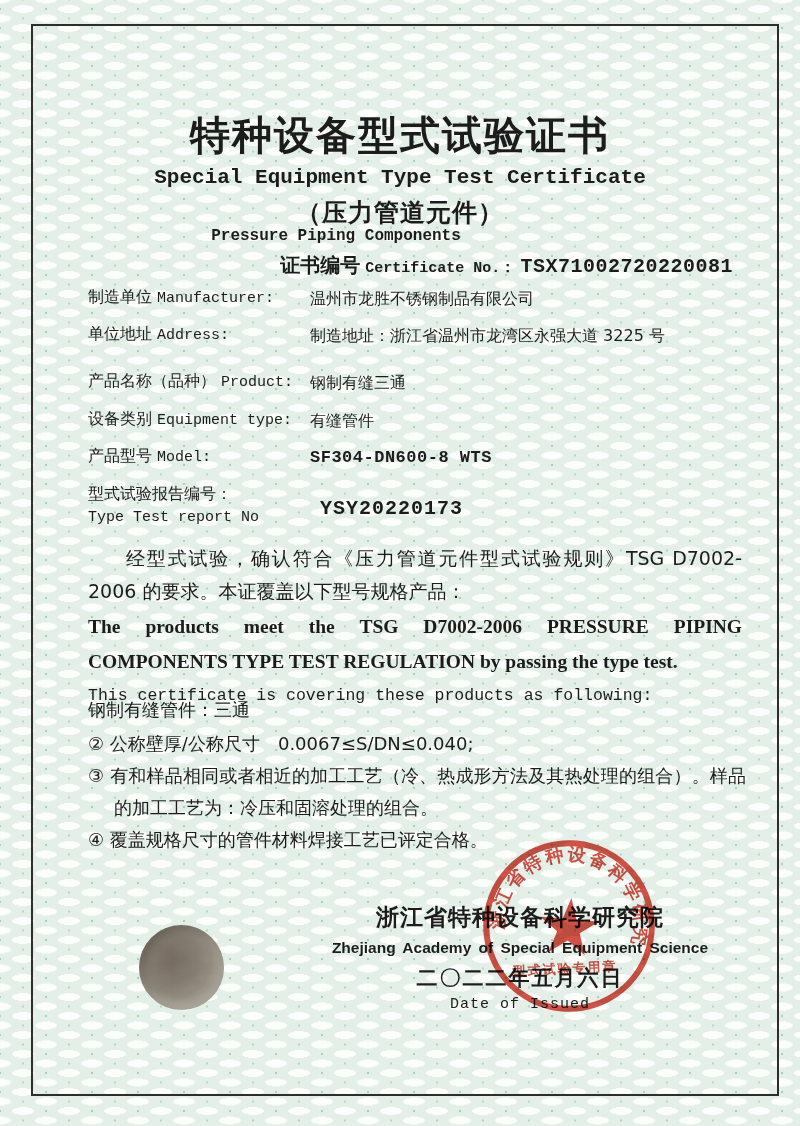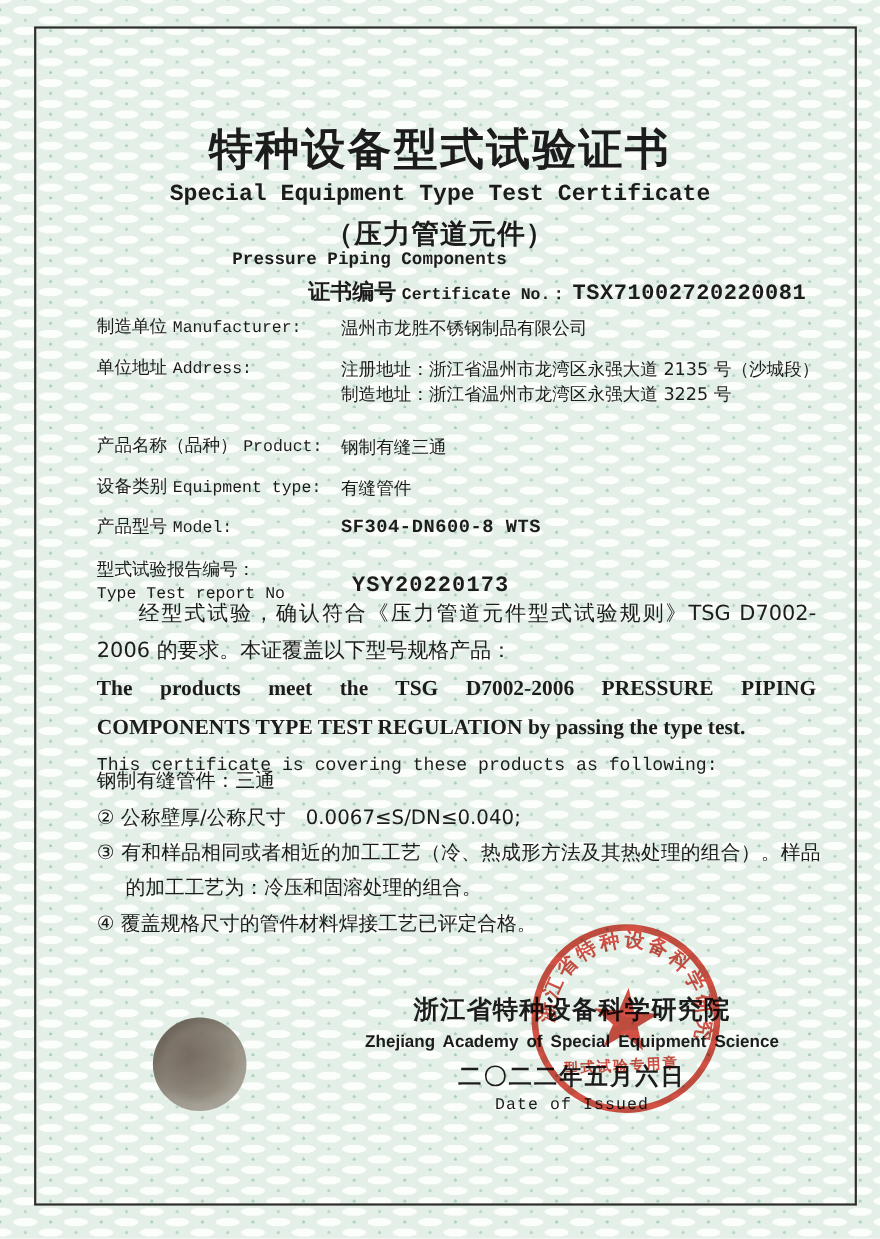--- a/index.html
+++ b/index.html
@@ -143,21 +143,20 @@
       </div>
       <div class="fvalue">温州市龙胜不锈钢制品有限公司</div>
     </div>
 
     <div class="frow r2">
       <div class="flabel">
         <span>单位地址</span>
         <span class="en">Address:</span>
       </div>
       <div class="fvalue">
-        <div>注册地址：浙江省温州市龙湾区永强大道 2135 号（沙城段）</div>
         <div>制造地址：浙江省温州市龙湾区永强大道 3225 号</div>
       </div>
     </div>
 
     <div class="frow r4">
       <div class="flabel">
         <span>产品名称（品种）</span>
         <span class="en">Product:</span>
       </div>
       <div class="fvalue">钢制有缝三通</div>

